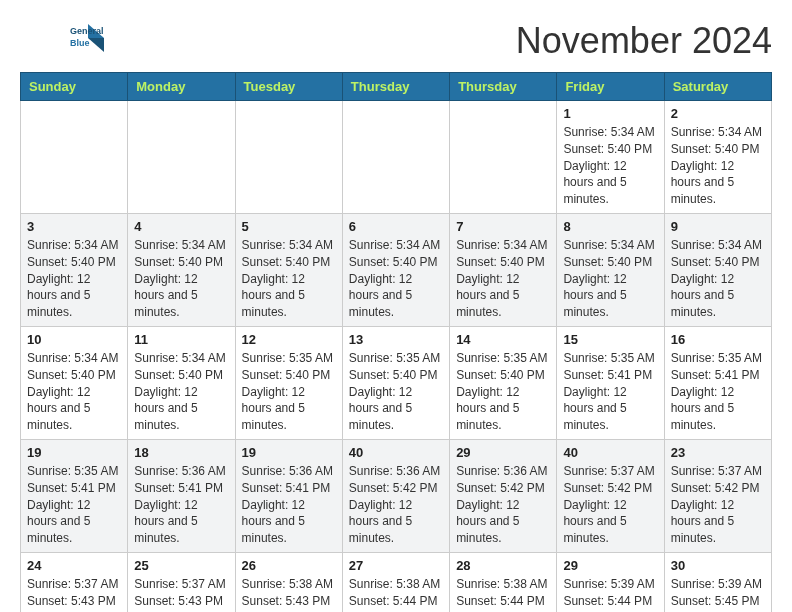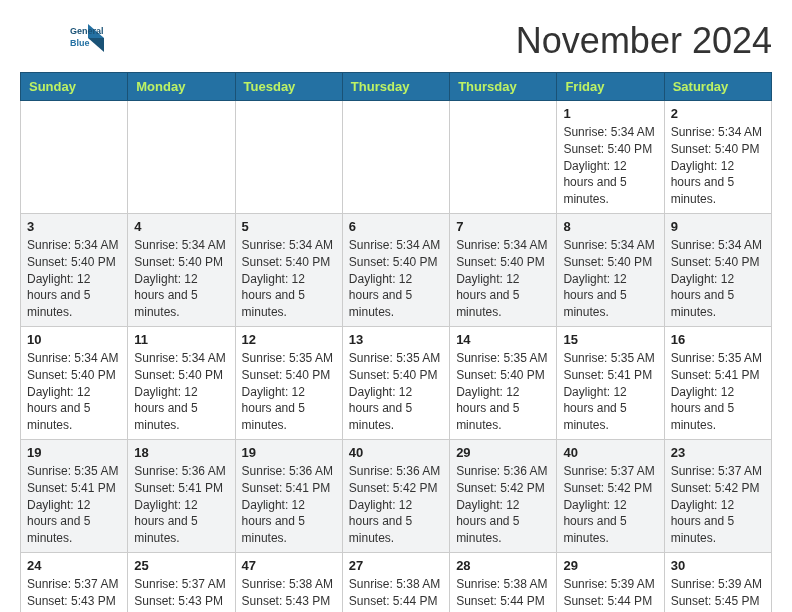--- a/index.html
+++ b/index.html
@@ -271,21 +271,21 @@
 Sunset: 5:43 PM
 Daylight: 12 hours and 5 minutes.</div>
         </td>
         <td>
           <div class="day-number">25</div>
           <div class="day-info" style="white-space: pre-line;">Sunrise: 5:37 AM
 Sunset: 5:43 PM
 Daylight: 12 hours and 5 minutes.</div>
         </td>
         <td>
-          <div class="day-number">47</div>
+          <div class="day-number">26</div>
           <div class="day-info" style="white-space: pre-line;">Sunrise: 5:38 AM
 Sunset: 5:43 PM
 Daylight: 12 hours and 5 minutes.</div>
         </td>
         <td>
           <div class="day-number">27</div>
           <div class="day-info" style="white-space: pre-line;">Sunrise: 5:38 AM
 Sunset: 5:44 PM
 Daylight: 12 hours and 5 minutes.</div>
         </td>

